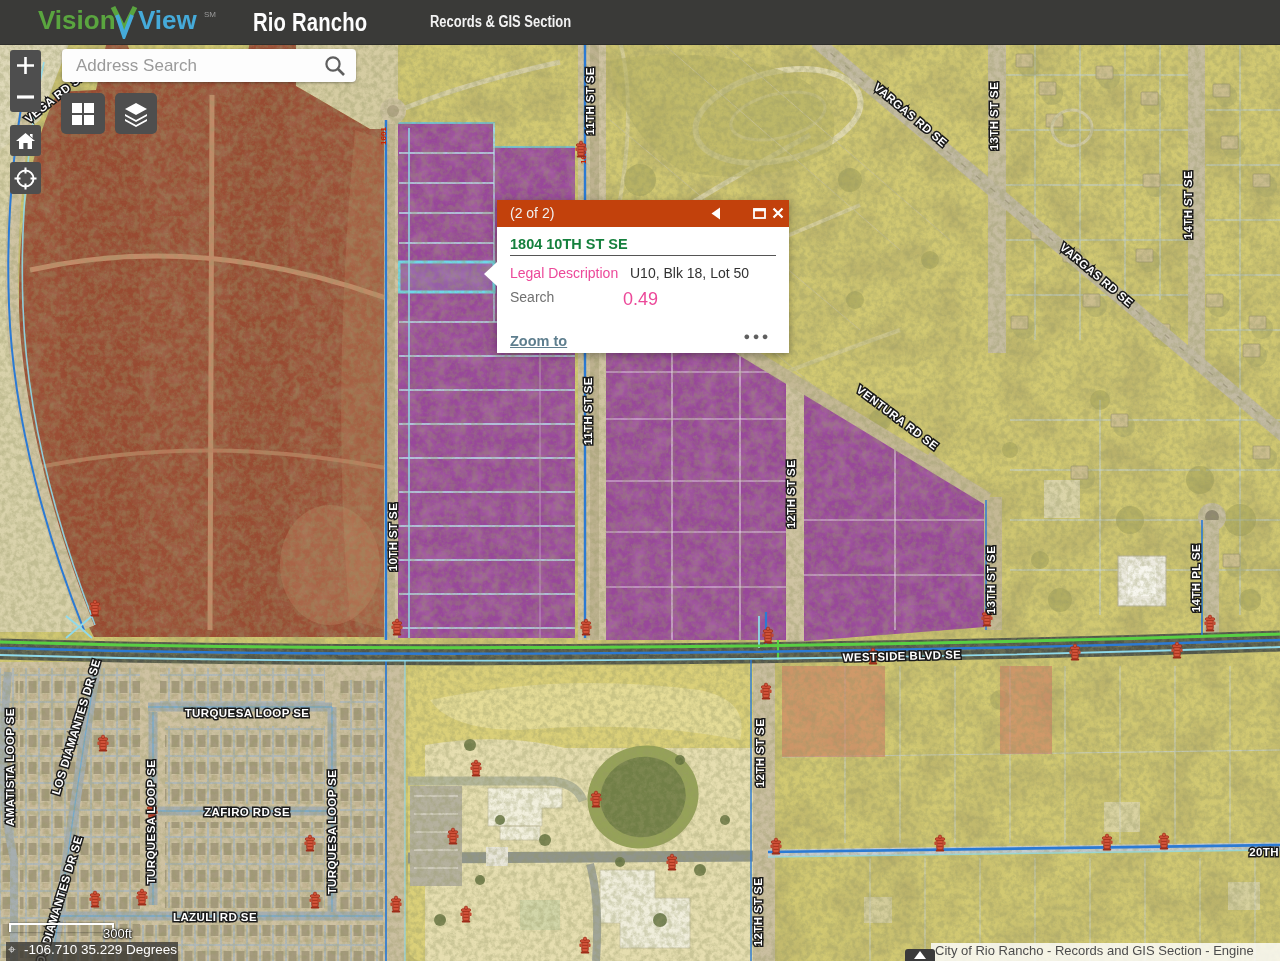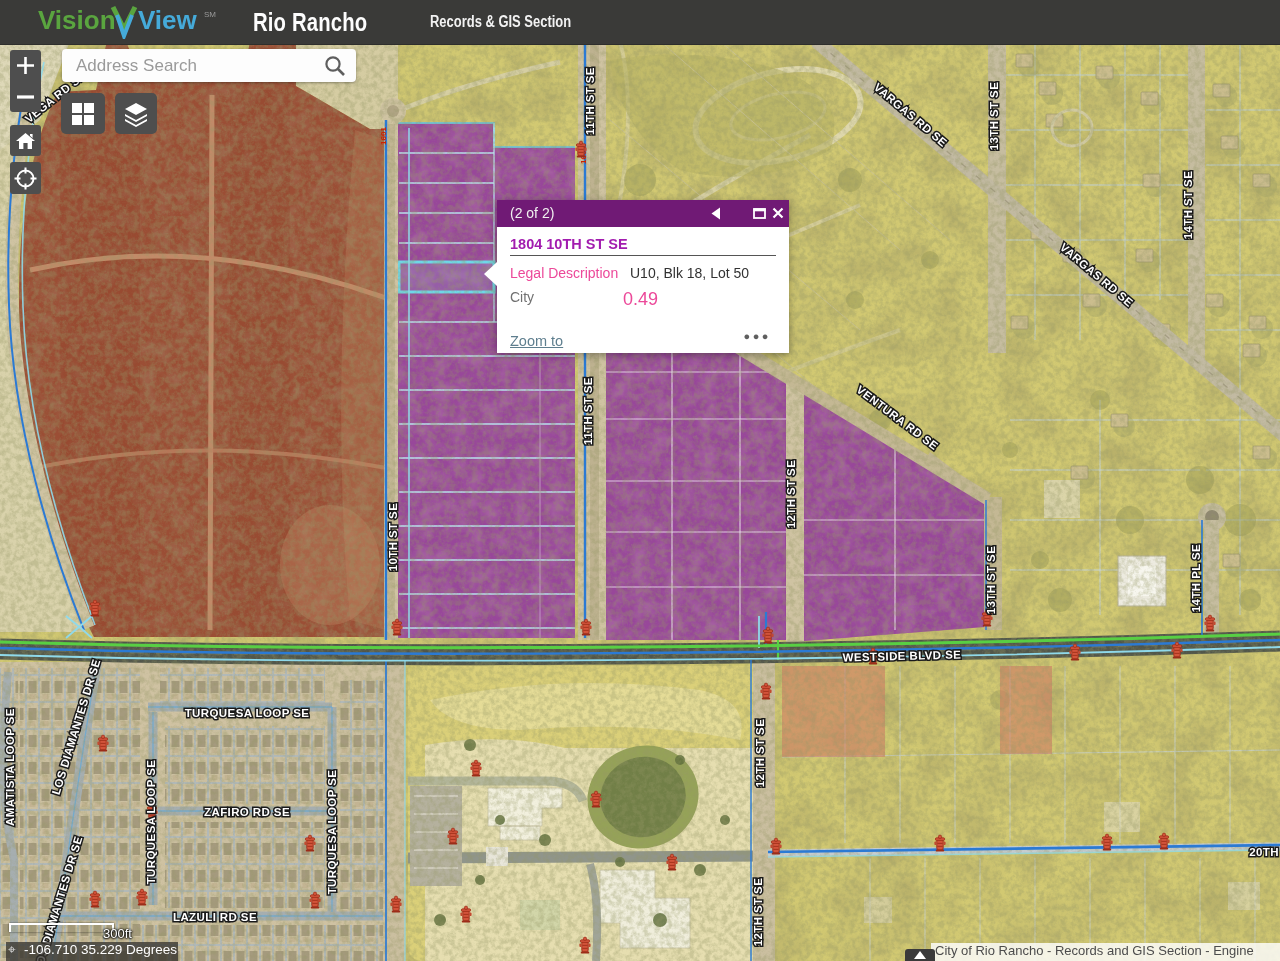--- a/index.html
+++ b/index.html
@@ -19,30 +19,30 @@
   #locb{left:10px;top:162px;width:31px;height:32px;border-radius:3px;}
   #search{position:absolute;left:62px;top:49px;width:294px;height:33px;background:#fdfdfd;border-radius:4px;
      box-shadow:0 1px 3px rgba(0,0,0,.35);z-index:30;}
   #search .ph{position:absolute;left:14px;top:7px;color:#9a9a9a;font-size:17px;}
   #search svg{position:absolute;right:9px;top:5px;}
   #gridb{left:61px;top:93px;width:44px;height:41px;border-radius:5px;}
   #layb{left:115px;top:93px;width:42px;height:41px;border-radius:5px;}
   
   #pop{position:absolute;left:497px;top:200px;width:292px;height:153px;z-index:40;
      box-shadow:0 2px 8px rgba(0,0,0,.35);}
-  #pop .hd{position:absolute;left:0;top:0;right:0;height:44px;background:#701a75;color:#fff;padding-left:48px;}
+  #pop .hd{position:absolute;left:0;top:0;right:0;height:44px;background:#c2410c;color:#fff;padding-left:48px;}
   #pop .hd .t{position:absolute;left:13px;top:5px;font-size:14px;color:#f0f0f0;}
   #pop .bd{position:absolute;left:0;top:27px;right:0;bottom:0;background:#fff;}
-  #pop .ti{position:absolute;left:13px;top:9px;font-size:14.5px;font-weight:bold;color:#a21caf;}
+  #pop .ti{position:absolute;left:13px;top:9px;font-size:14.5px;font-weight:bold;color:#15803d;}
   #pop .sep{position:absolute;left:13px;right:13px;top:28px;border-top:1px solid #555;}
   #pop .r1l{position:absolute;left:13px;top:38px;color:#ec4899;font-size:14px;}
   #pop .r1v{position:absolute;left:126px;top:38px;color:#323232;font-size:14px;margin-left:7px;}
   #pop .r2l{position:absolute;left:13px;top:62px;color:#707070;font-size:14px;}
   #pop .r2v{position:absolute;left:126px;top:62px;color:#ec4899;font-size:18px;}
-  #pop .zt{position:absolute;left:13px;top:106px;color:#5e7e8e;font-size:14.5px;text-decoration:underline;}
+  #pop .zt{position:absolute;left:13px;top:106px;color:#5e7e8e;font-size:14.5px;text-decoration:underline;font-weight:bold;}
   #pop .dots{position:absolute;right:18px;top:103px;color:#5f5f5f;font-size:11px;letter-spacing:2.5px;}
   #arrowL{position:absolute;left:-13px;top:62px;width:0;height:0;border-top:12px solid transparent;
      border-bottom:12px solid transparent;border-right:13px solid #fff;}
   
   #coords{position:absolute;left:6px;bottom:0;width:170px;height:19px;background:rgba(55,52,48,.78);
      color:#fff;font-size:13.5px;z-index:30;padding-left:2px;margin-top:20px;}
   #coords .xh{display:inline-block;width:16px;color:#ddd;}
   #scaleb{position:absolute;left:9px;top:923px;width:101px;height:7px;border-left:2px solid #fff;
      border-right:2px solid #fff;border-top:2px solid #fff;z-index:30;
      box-shadow:0 0 2px rgba(0,0,0,.6);}
@@ -526,21 +526,21 @@
         </svg>
       <svg style="position:absolute;right:5px;top:7px" width="12" height="12" viewBox="0 0 12 12">
           <path d="M1.5 1.5 L10.5 10.5 M10.5 1.5 L1.5 10.5" stroke="#fff" stroke-width="2.2"></path>
         </svg>
     </div>
     <div class="bd">
       <div class="ti">1804 10TH ST SE</div>
       <div class="sep"></div>
       <div class="r1l">Legal Description</div>
         <div class="r1v">U10, Blk 18, Lot 50</div>
-      <div class="r2l">City</div>
+      <div class="r2l">Search</div>
         <div class="r2v">0.49</div>
       <div class="zt">Zoom to</div>
       <div class="dots">●●●</div>
     </div>
     <div id="arrowL"></div>
   </div>
 
   <div id="scaleb"></div>
   <div id="scalet">300ft</div>
   <div id="coords"><span class="xh">⌖</span>-106.710 35.229 Degrees</div>

